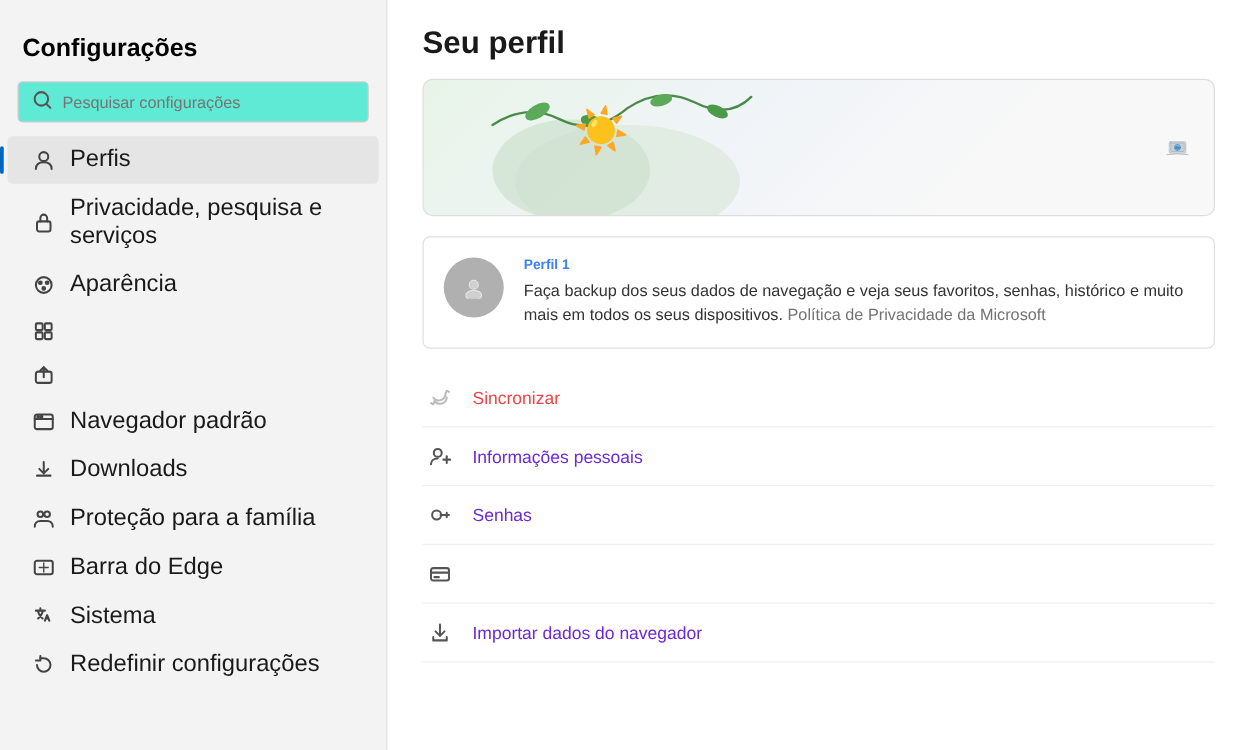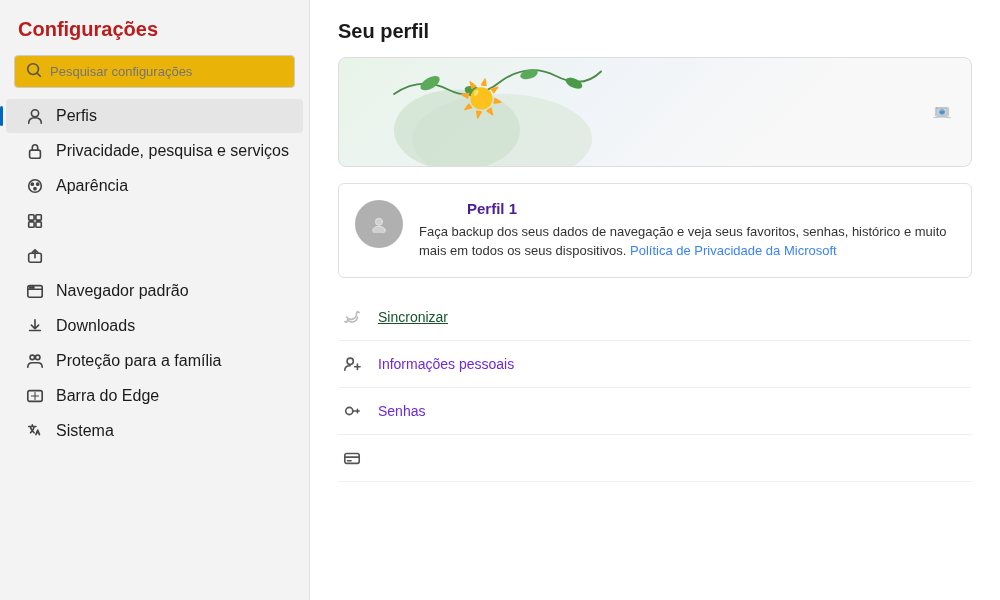--- a/index.html
+++ b/index.html
@@ -21,29 +21,29 @@
       height: 600px;
       overflow-y: auto;
       border-right: 1px solid #e0e0e0;
       display: flex;
       flex-direction: column;
     }
 
     .sidebar-title {
       font-size: 20px;
       font-weight: 600;
-      padding: 18px 18px 14px 18px;
-      color: #b91c1c;
+      padding: 28px 18px 14px 18px;
+      color: #000000;
     }
 
     .search-box {
       margin: 0 14px 10px 14px;
       display: flex;
       align-items: center;
-      background: #eab308;
+      background: #5eead4;
       border: 1px solid #ccc;
       border-radius: 4px;
       padding: 5px 10px;
     }
 
     .search-box input {
       border: none;
       outline: none;
       background: transparent;
       font-size: 13px;
@@ -58,21 +58,21 @@
     }
 
     .nav-item {
       display: flex;
       align-items: center;
       padding: 8px 14px 8px 18px;
       cursor: pointer;
       border-radius: 4px;
       margin: 1px 6px;
       color: #1a1a1a;
-      font-size: 16px;
+      font-size: 19px;
       position: relative;
     }
 
     .nav-item.active {
       background: #e5e5e5;
     }
 
     .nav-item.active::before {
       content: '';
       position: absolute;
@@ -98,21 +98,21 @@
     
     .main {
       flex: 1;
       background: #fff;
       height: 600px;
       overflow-y: auto;
       padding: 0;
     }
 
     .main-title {
-      font-size: 20px;
+      font-size: 25px;
       font-weight: 600;
       color: #1a1a1a;
       padding: 20px 28px 14px 28px;
     }
 
     
     .profile-banner {
       margin: 0 28px 16px 28px;
       background: linear-gradient(135deg, #e8f4e8 0%, #f0f4f8 40%, #f8f8f8 70%);
       border-radius: 8px;
@@ -156,57 +156,55 @@
       margin-right: 16px;
       min-width: 48px;
       display: flex;
       align-items: center;
       justify-content: center;
       font-size: 28px;
       color: #e8e8e8;
     }
 
     .profile-info h3 {
-      font-size: 15px;
+      font-size: 11px;
       font-weight: 700;
       margin-bottom: 6px;
-      color: #4c1d95;
-      margin-left: 48px;
+      color: #3b82f6;
     }
 
     .profile-info p {
       font-size: 13px;
       color: #333;
       line-height: 1.45;
     }
 
     .profile-info a {
-      color: #3b82f6;
+      color: #737373;
       text-decoration: none;
     }
 
     
     .menu-list {
       margin: 0 28px;
     }
 
     .menu-item {
       display: flex;
       align-items: center;
       padding: 14px 0;
       border-bottom: 1px solid #f0f0f0;
       cursor: pointer;
       font-size: 14px;
       color: #6d28d9;
     }
 
     .menu-item.disabled {
-      color: #14532d;
+      color: #ef4444;
       cursor: default;
-      text-decoration: underline;
     }
 
     .menu-item-icon {
       width: 28px;
       min-width: 28px;
       margin-right: 12px;
       font-size: 17px;
       color: #555;
       display: flex;
       align-items: center;
@@ -340,20 +338,29 @@
     <span>Barra do Edge</span>
   </div>
       <div class="nav-item">
     <span class="nav-icon">
           <svg viewBox="0 0 20 20">
             <path d="M3 5h8M7 3v2M5 5c0 3 4 7 4 7M9 5c0 3-4 7-4 7"></path>
             <path d="M11 14l2-5 2 5M12 12h2"></path>
           </svg>
         </span>
     <span>Sistema</span>
+  </div>
+      <div class="nav-item">
+    <span class="nav-icon">
+          <svg viewBox="0 0 20 20">
+            <path d="M4 10a6 6 0 106 -6H7"></path>
+            <path d="M7 2L7 6L3 6"></path>
+          </svg>
+        </span>
+    <span>Redefinir configurações</span>
   </div>
     </div>
 </div>
 
 <div class="main">
   <div class="main-title">Seu perfil</div>
 
   <div class="profile-banner">
     <svg class="vine-decoration" viewBox="0 0 600 120" style="position:absolute;top:0;left:0;width:100%;height:100%;stroke:none;">
 
@@ -432,14 +439,23 @@
   </div>
       <div class="menu-item">
     <span class="menu-item-icon">
           <svg viewBox="0 0 20 20">
             <rect x="2" y="5" width="16" height="11" rx="2"></rect>
             <line x1="2" y1="9" x2="18" y2="9"></line>
             <line x1="5" y1="13" x2="9" y2="13"></line>
           </svg>
         </span>
   </div>
+      <div class="menu-item">
+    <span class="menu-item-icon">
+          <svg viewBox="0 0 20 20">
+            <path d="M4 14v3h12v-3"></path>
+            <path d="M10 3v10M6 9l4 4 4-4"></path>
+          </svg>
+        </span>
+    <span>Importar dados do navegador</span>
+  </div>
     </div>
 </div>
 
 </body></html>

